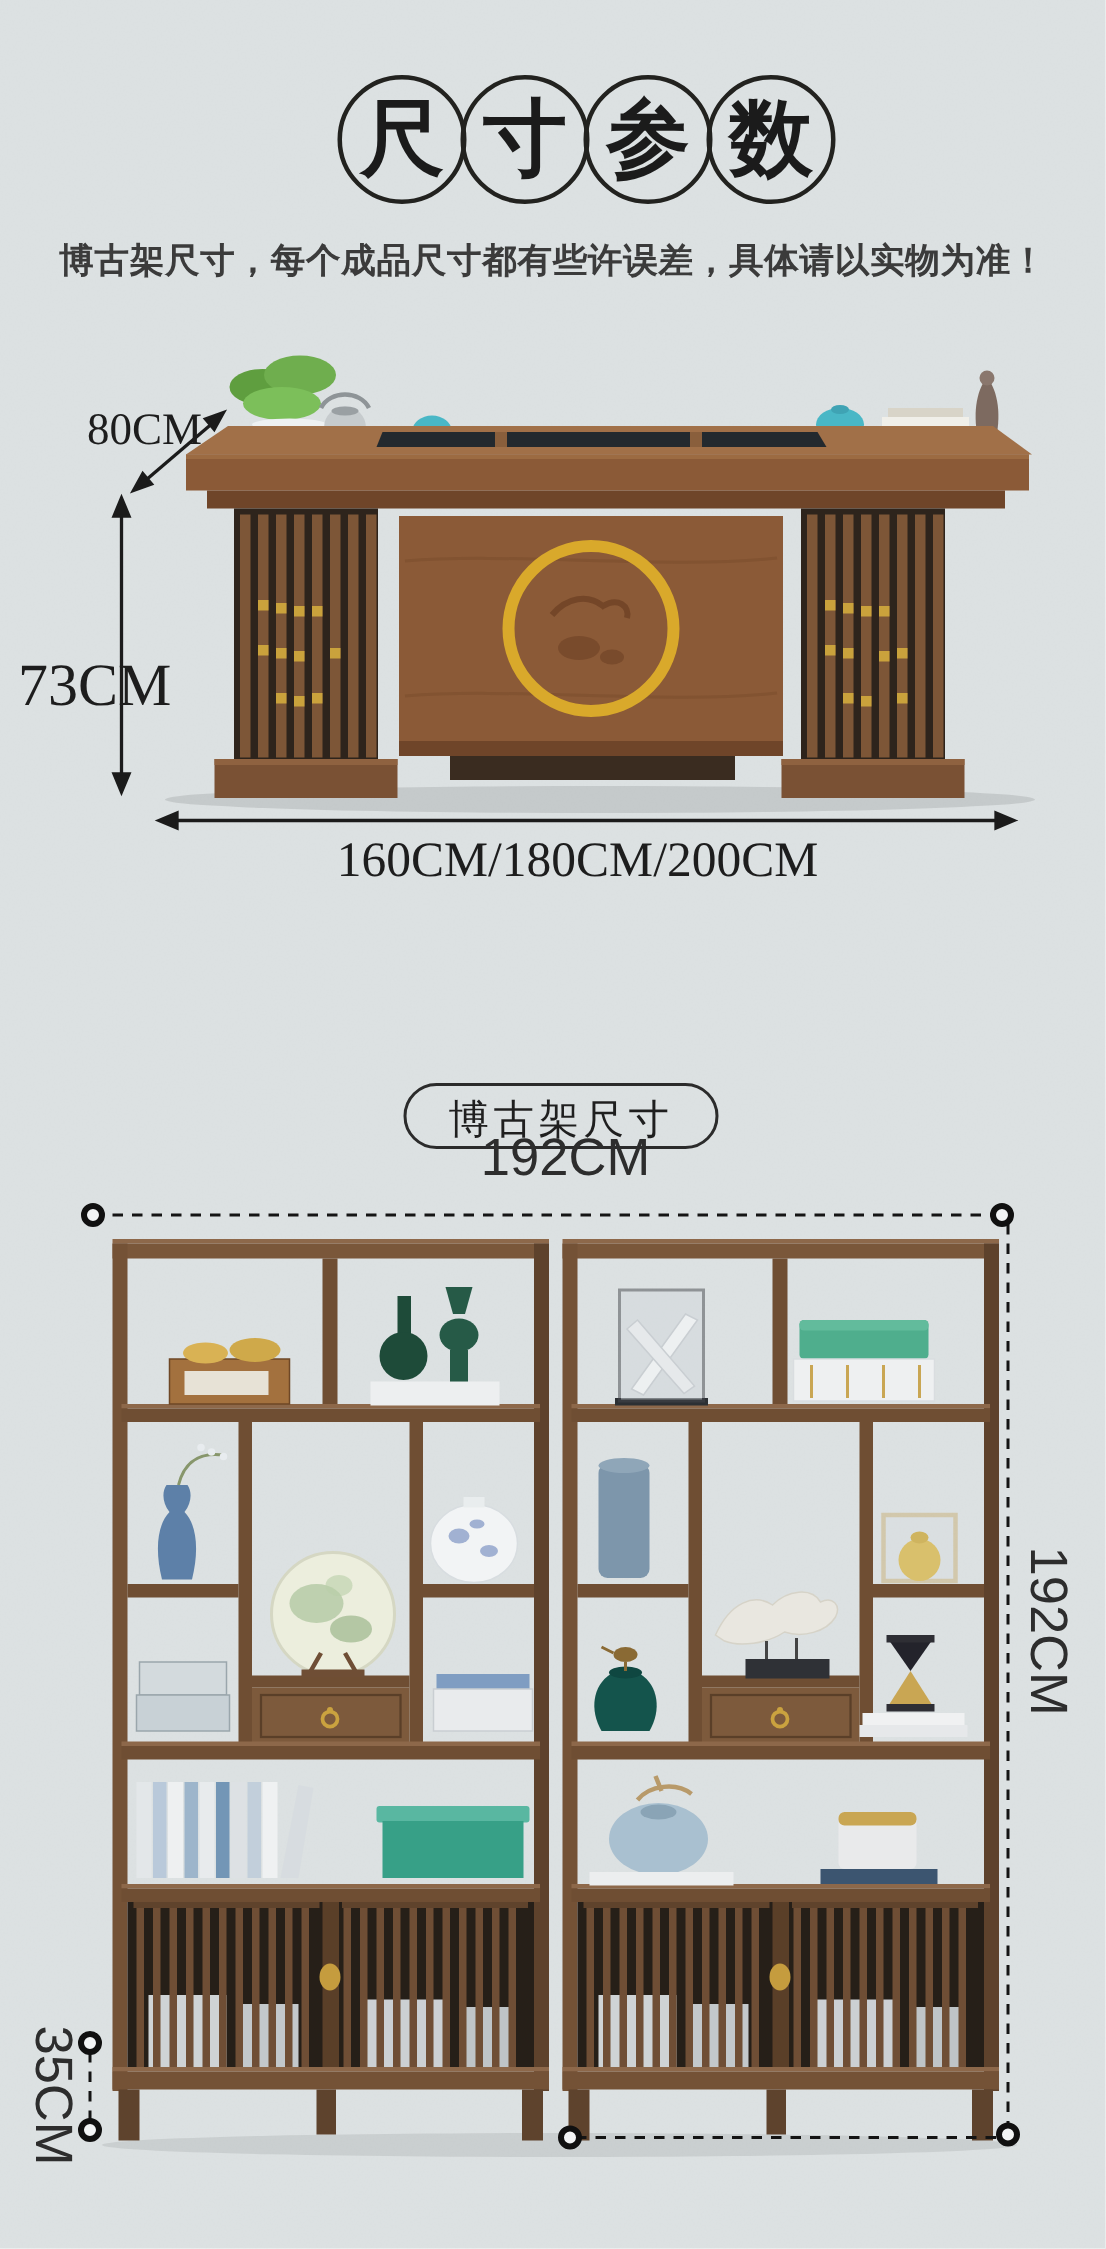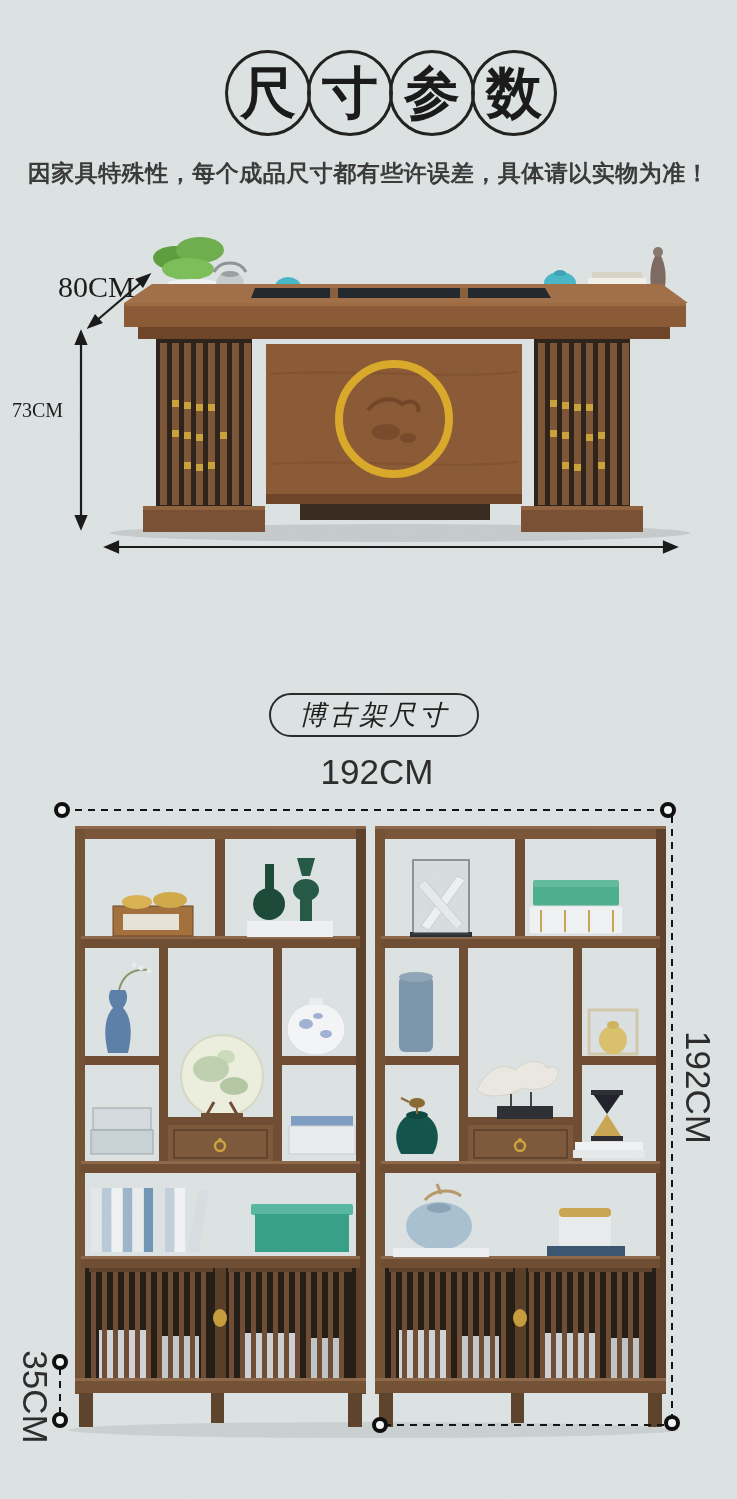--- a/index.html
+++ b/index.html
@@ -12,22 +12,22 @@
   .circ span{font-size:56px;font-weight:bold;color:#1b1b1b;font-family:"Liberation Serif",serif;line-height:1;}
   
   .notice{position:absolute;top:158px;left:0;width:737px;text-align:center;font-size:23px;font-weight:bold;
           color:#3b3b3b;letter-spacing:0.5px;}
   
   .dim-serif{position:absolute;color:#1d1d1d;font-family:"Liberation Serif",serif;}
   
   .dim-sans{position:absolute;color:#2d2d2d;font-family:"Liberation Sans",sans-serif;font-size:35px;}
   .rot90{transform:rotate(90deg);}
   
-  .pill{position:absolute;top:693px;left:269px;width:210px;height:44px;border:2px solid #2b2b2b;
-        border-radius:23px;display:flex;align-items:center;justify-content:center;box-sizing:border-box;font-style:italic;}
+  .pill{position:absolute;top:722px;left:269px;width:210px;height:44px;border:2px solid #2b2b2b;
+        border-radius:23px;display:flex;align-items:flex-end;justify-content:center;box-sizing:border-box;}
   .pill span{font-size:27px;color:#1f1f1f;letter-spacing:3px;font-family:"Liberation Sans",sans-serif;}
   svg{display:block;}
 </style>
 </head>
 <body>
 
 <div id="stage">
 
   <svg class="abs" style="left:0;top:0" width="737" height="1499" viewBox="0 0 737 1499">
 
@@ -346,24 +346,25 @@
   <div class="circ" style="left:307px">
     <span>寸</span>
     </div>
   <div class="circ" style="left:389px">
     <span>参</span>
     </div>
   <div class="circ" style="left:471px">
     <span>数</span>
     </div>
 
-  <div class="notice">因家具特殊性，每个成品尺寸都有些许误差，具体请以实物为准！</div>
+  <div class="notice">博古架尺寸，每个成品尺寸都有些许误差，具体请以实物为准！</div>
 
   <div class="dim-serif" style="left:58px;top:270px;font-size:30px">80CM</div>
-  <div class="dim-serif" style="left:12px;top:399px;font-size:20px">73CM</div>
+  <div class="dim-serif" style="left:12px;top:433px;font-size:40px">73CM</div>
+  <div class="dim-serif" style="left:85px;top:556px;width:600px;text-align:center;font-size:33px">160CM/180CM/200CM</div>
 
   <div class="pill">
     <span>博古架尺寸</span>
   </div>
 
   <div class="dim-sans" style="left:277px;top:752px;width:200px;text-align:center">192CM</div>
   <div class="dim-sans rot90" style="left:643px;top:1066px;width:110px;height:40px;text-align:center">192CM</div>
   <div class="dim-sans rot90" style="left:-20px;top:1377px;width:110px;height:40px;text-align:center">35CM</div>
 
 </div>

